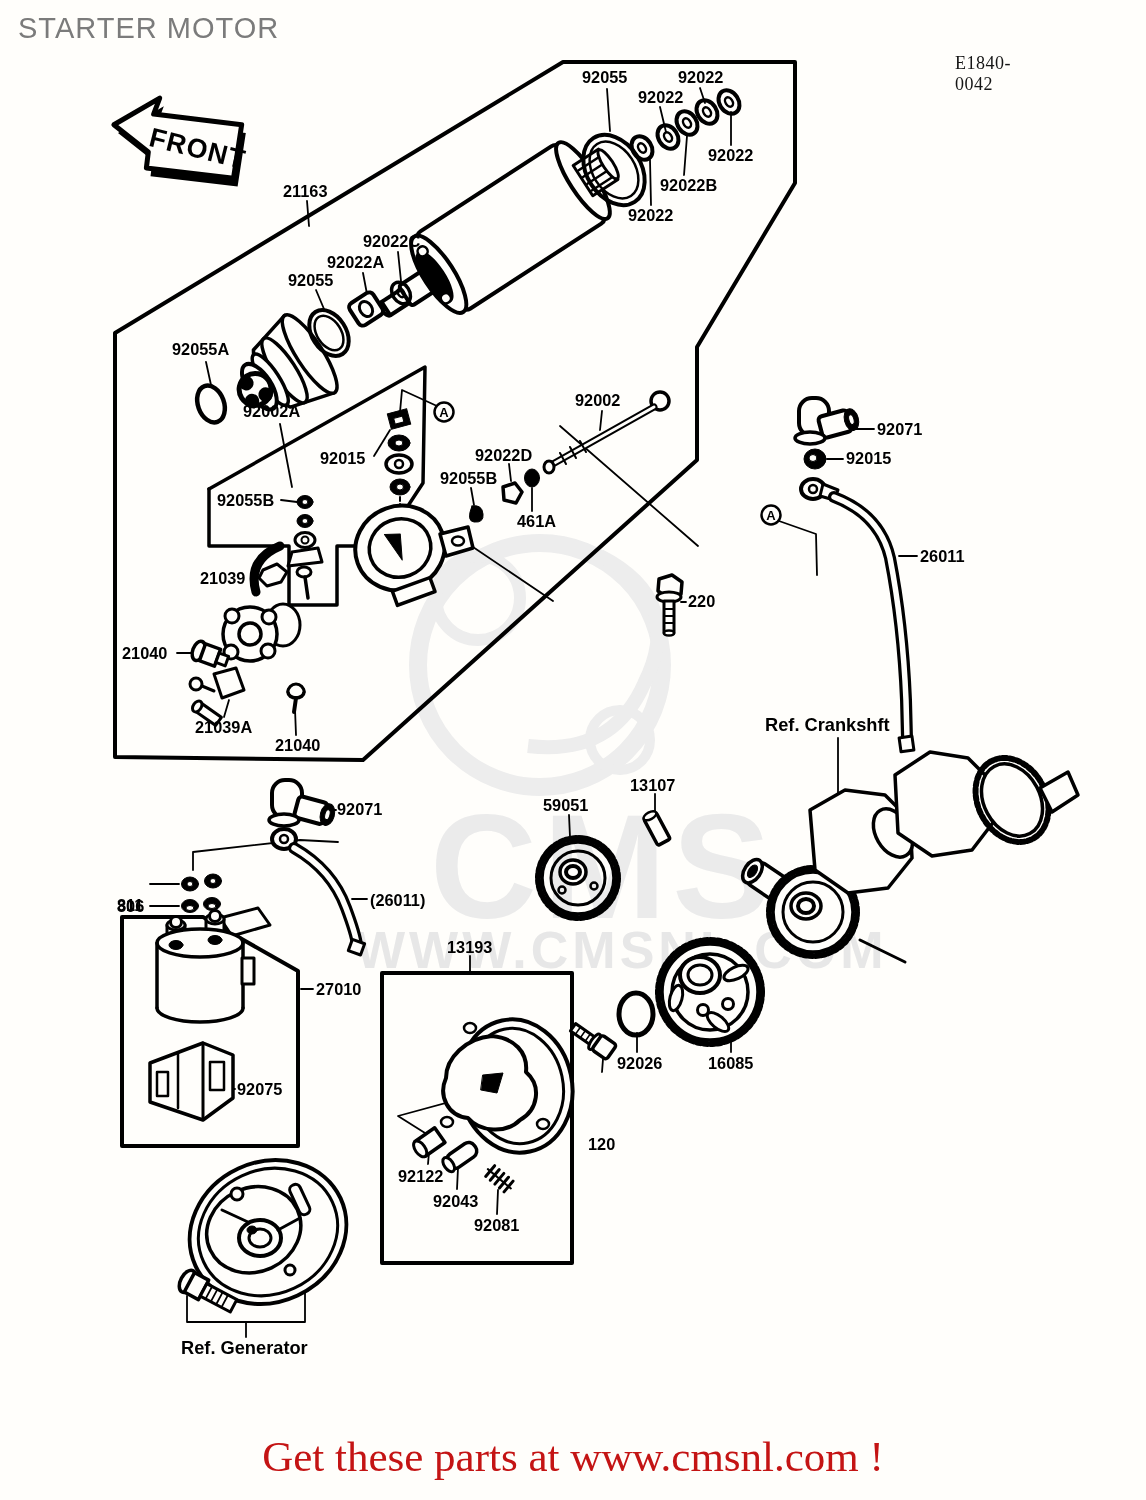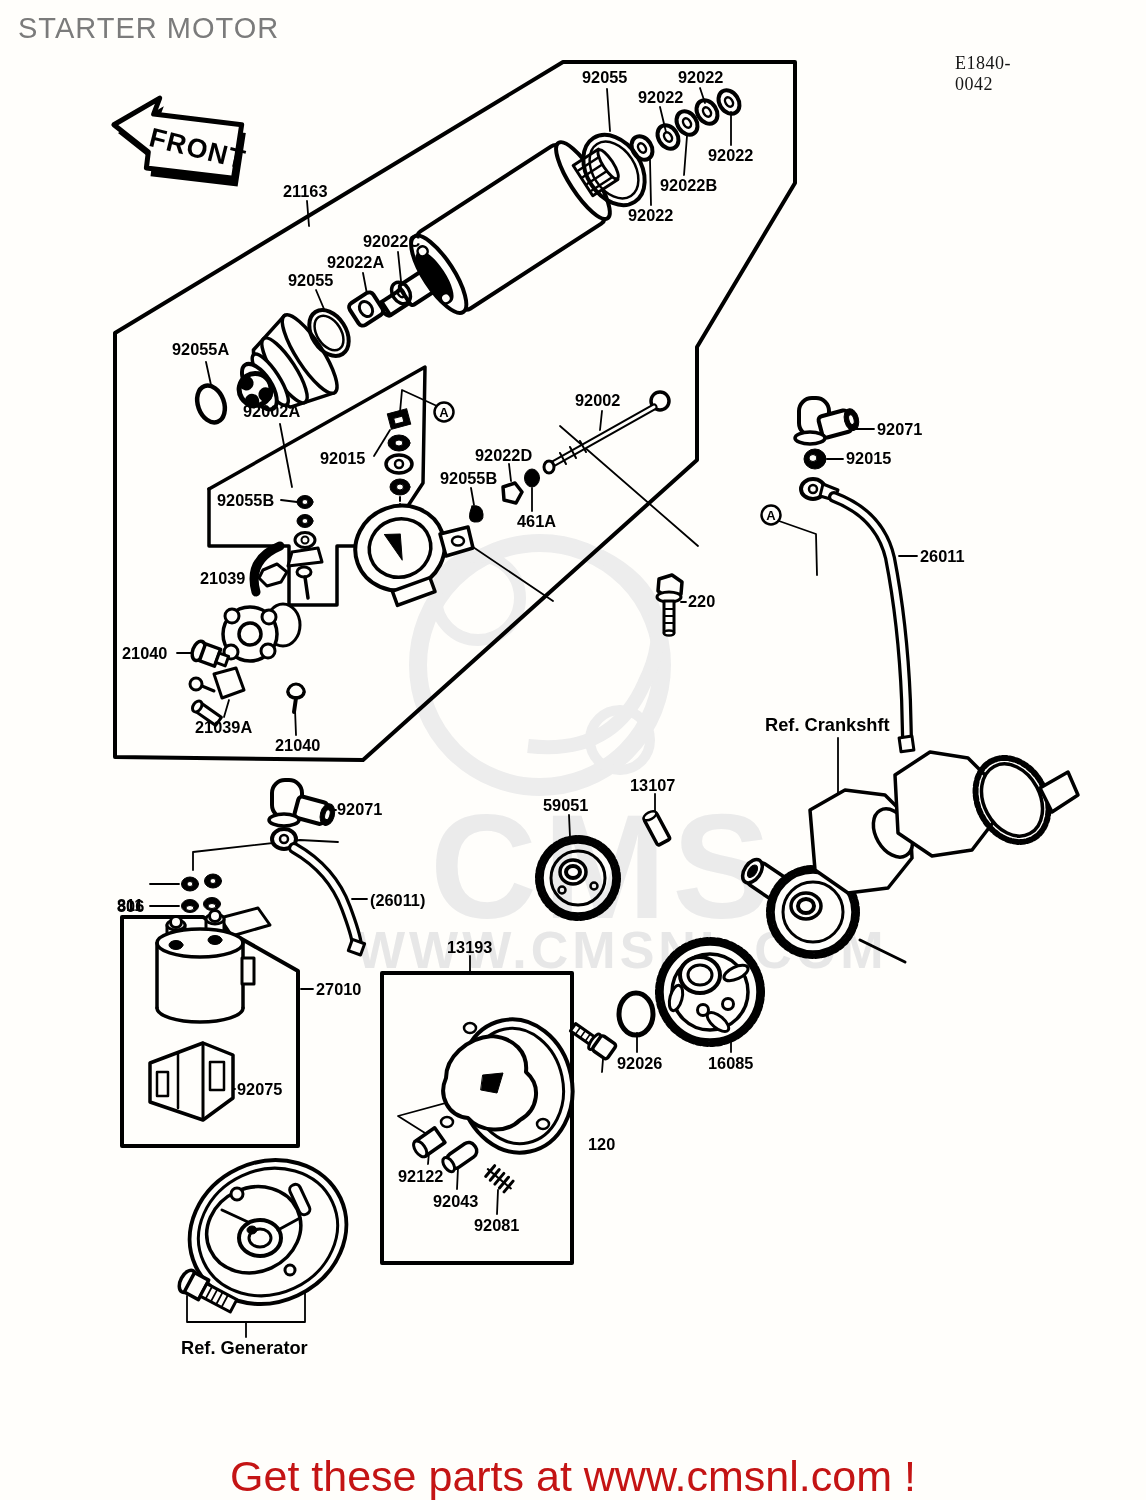--- a/index.html
+++ b/index.html
@@ -23,22 +23,21 @@
   .part-label{
     position:absolute;font-weight:bold;font-size:17px;line-height:18px;
     color:#000;white-space:nowrap;
     font-family:"Liberation Sans","DejaVu Sans",sans-serif;
     transform:scaleX(.96);transform-origin:left top;
   }
   .part-label.ref{font-size:19px;}
   #footer-banner{
     position:absolute;left:0;top:1432px;width:1146px;text-align:center;
     font-size:43px;color:#c41414;
-    font-family:Liberation Sans, sans-serif;
-    margin-top:20px;
+    font-family:Liberation Serif, serif;
   }
 </style>
 </head>
 <body>
 
 <div class="canvas">
 
   <div id="page-title">STARTER MOTOR</div>
   <div id="drawing-code">E1840-0042</div>
 

